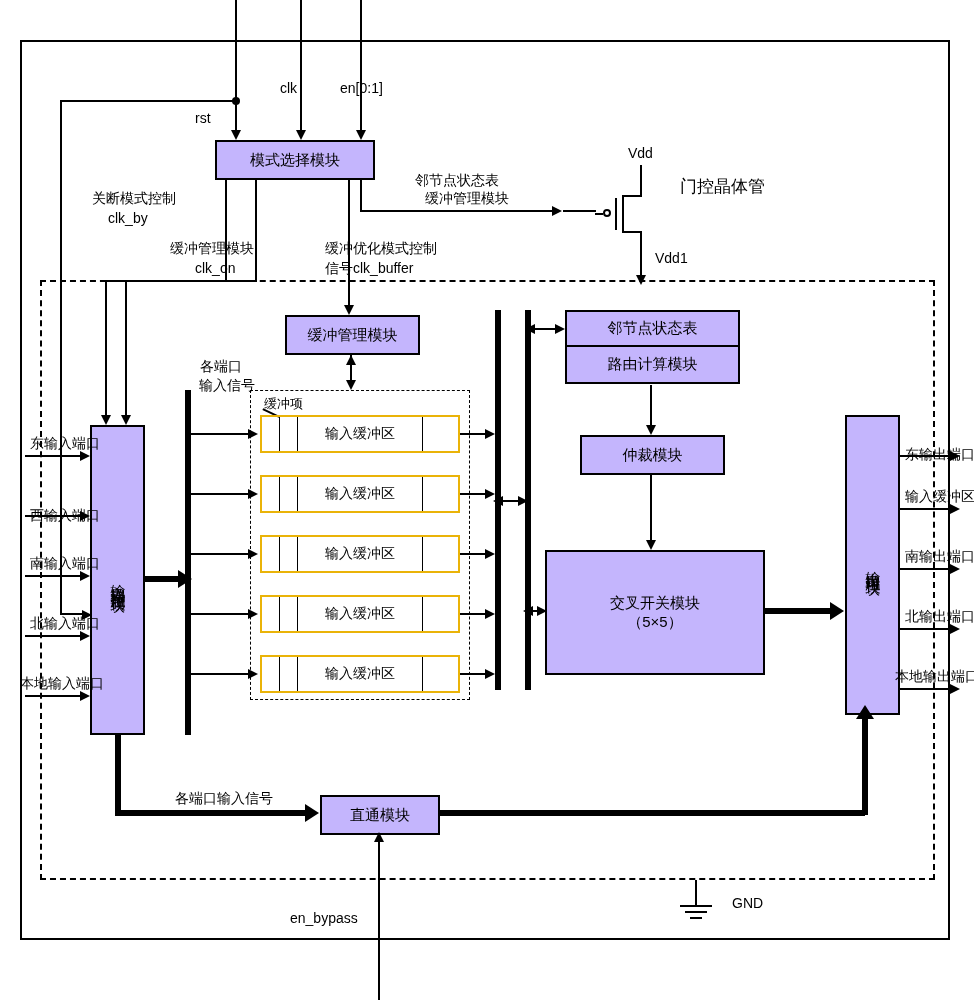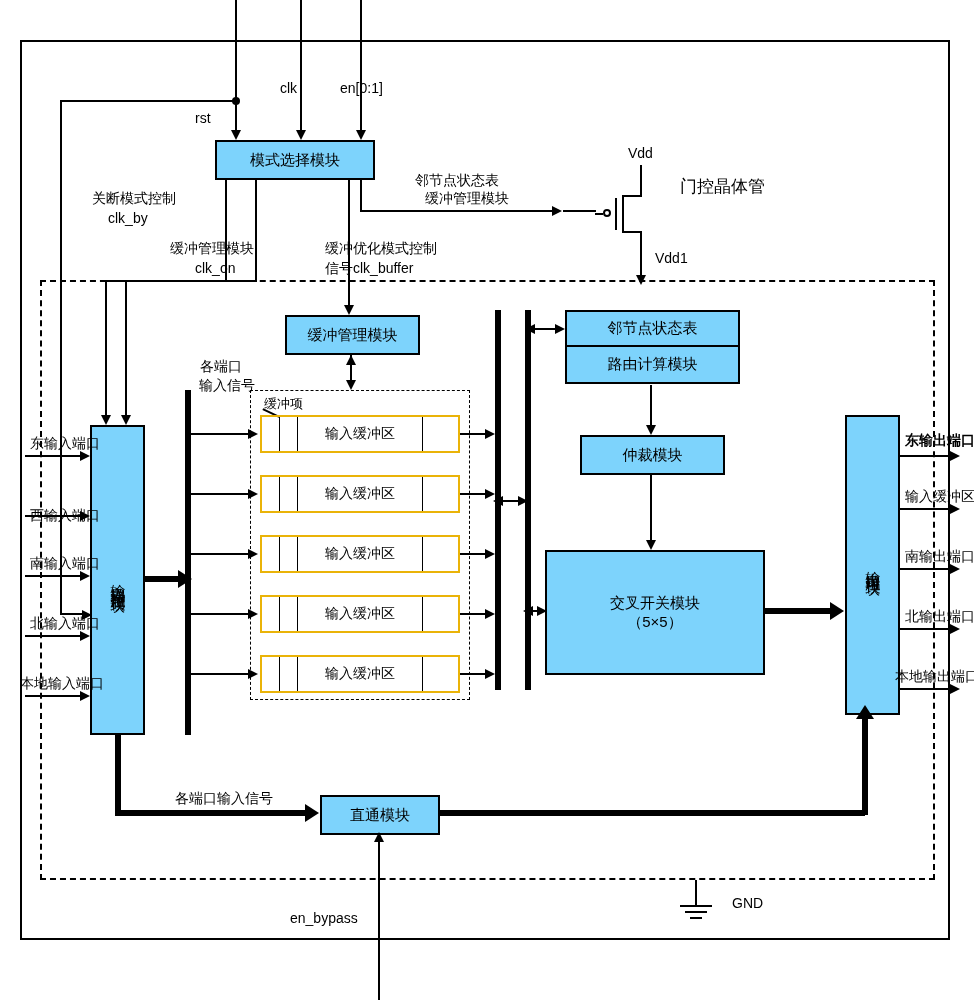--- a/index.html
+++ b/index.html
@@ -23,21 +23,21 @@
     position: absolute;
     left: 40px;
     top: 280px;
     width: 895px;
     height: 600px;
     border: 2px dashed #000;
   }
   .box {
     position: absolute;
     border: 2px solid #000;
-    background: #7dd3fc;
+    background: #c4b5fd;
     display: flex;
     align-items: center;
     justify-content: center;
     text-align: center;
     font-size: 15px;
     padding: 16px;
   }
   .vbox {
     writing-mode: vertical-rl;
     text-orientation: upright;
@@ -315,21 +315,21 @@
 <div class="arrow-head-right" style="left:537px; top:606px;"></div>
 <div class="arrow-head-left" style="left:523px; top:606px;"></div>
 
 <div class="arrow-line" style="left:500px; top:500px; width:25px; height:2px;"></div>
 <div class="arrow-head-right" style="left:518px; top:496px;"></div>
 <div class="arrow-head-left" style="left:493px; top:496px;"></div>
 
 <div class="thick-bar" style="left:765px; top:608px; width:70px; height:6px;"></div>
 <div style="position:absolute; left:830px; top:602px; width:0; height:0; border-top:9px solid transparent; border-bottom:9px solid transparent; border-left:14px solid #000;"></div>
 
-<div class="label" style="left:905px; top:432px;font-weight:bold;">东输出端口</div>
+<div class="label" style="left:905px; top:446px;">东输出端口</div>
 <div class="arrow-line" style="left:900px; top:455px; width:55px; height:2px;"></div>
 <div class="arrow-head-right" style="left:950px; top:451px;"></div>
 
 <div class="label" style="left:905px; top:488px;">输入缓冲区</div>
 <div class="arrow-line" style="left:900px; top:508px; width:55px; height:2px;"></div>
 <div class="arrow-head-right" style="left:950px; top:504px;"></div>
 
 <div class="label" style="left:905px; top:548px;">南输出端口</div>
 <div class="arrow-line" style="left:900px; top:568px; width:55px; height:2px;"></div>
 <div class="arrow-head-right" style="left:950px; top:564px;"></div>

